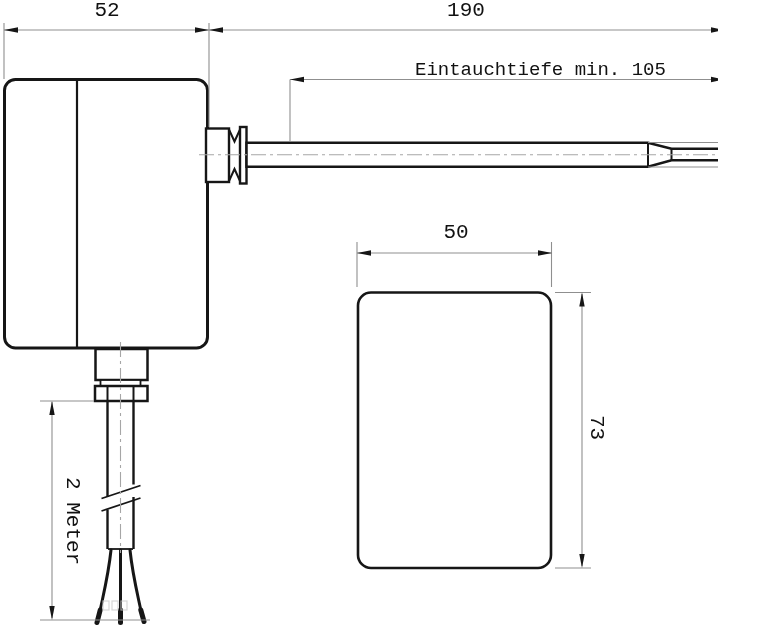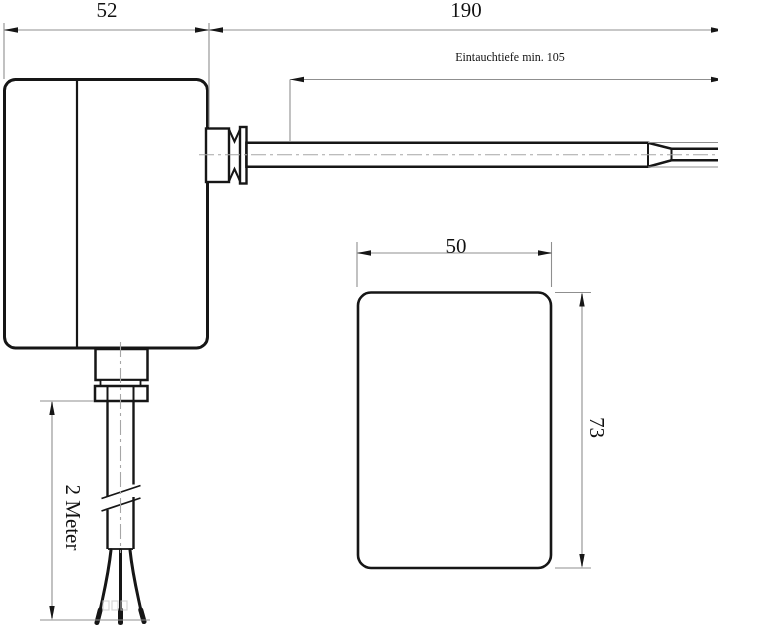--- a/index.html
+++ b/index.html
@@ -6,34 +6,34 @@
     --object-line:#161616;
     --dim-line:#8f8f8f;
     --centerline:#a6a6a6;
     --text-color:#111111;
     --bg:#ffffff;
     --faint:#c9c9c9;
   }
   html,body{margin:0;padding:0;background:var(--bg);}
   .canvas{
     position:relative;width:718px;height:627px;background:var(--bg);
-    font-family:Liberation Serif, serif;overflow:hidden;
+    font-family:Liberation Mono, monospace;overflow:hidden;
   }
   .canvas svg{position:absolute;left:0;top:0;}
   .ol{stroke:var(--object-line);fill:none;}
   .olf{stroke:var(--object-line);fill:#ffffff;}
   .dl{stroke:var(--dim-line);stroke-width:1.1;fill:none;}
   .cl{stroke:var(--centerline);stroke-width:1.1;fill:none;stroke-dasharray:15 4 3 4;}
   .ar{fill:var(--object-line);stroke:none;}
   .fm{stroke:var(--faint);fill:none;opacity:.75;stroke-width:1.2;}
   .label{
     position:absolute;color:var(--text-color);font-size:21px;line-height:21px;
     text-align:center;white-space:nowrap;
   }
-  .label.small{font-size:12px;line-height:19px;}
+  .label.small{font-size:19px;line-height:19px;margin-top:13px;}
   .vtext{transform:rotate(90deg);transform-origin:center center;}
 </style>
 </head>
 <body>
 
 <div class="canvas">
 
   <svg width="775" height="627" viewBox="0 0 775 627">
 
     <g>
@@ -143,19 +143,19 @@
   </svg>
 
   <div class="label" style="left:82px;top:0px;width:50px;">52</div>
 
   <div class="label" style="left:441px;top:0px;width:50px;">190</div>
 
   <div class="label small" style="left:415px;top:48px;width:190px;">Eintauchtiefe min. 105</div>
 
   <div class="label vtext" style="left:747px;top:142px;width:28px;height:25px;line-height:25px;">6</div>
 
-  <div class="label" style="left:431px;top:236px;width:50px;">50</div>
+  <div class="label" style="left:431px;top:222px;width:50px;">50</div>
 
   <div class="label vtext" style="left:580px;top:415px;width:33px;height:25px;line-height:25px;">73</div>
 
   <div class="label vtext" style="left:32px;top:506px;width:81px;height:23px;line-height:23px;">2 Meter</div>
 
 </div>
 
 </body></html>

